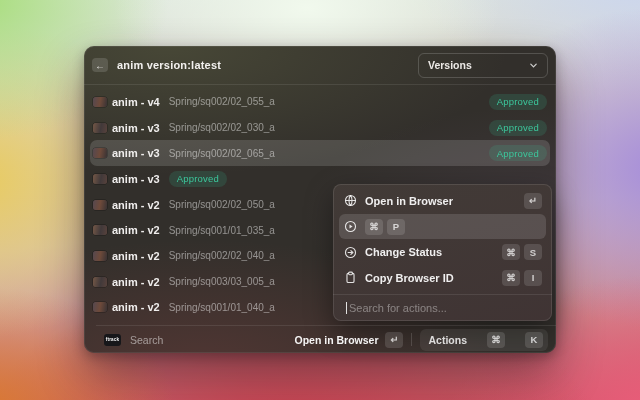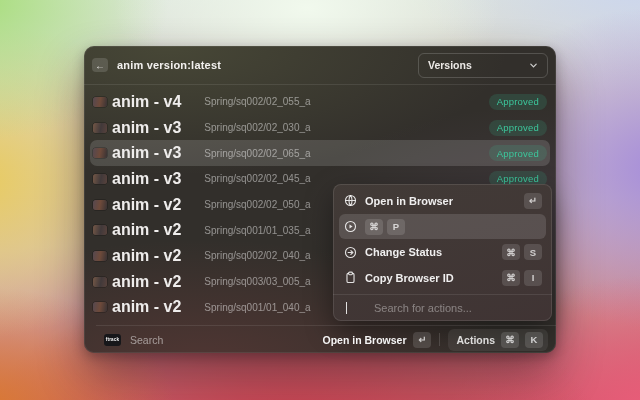--- a/index.html
+++ b/index.html
@@ -37,52 +37,52 @@
               display:flex; align-items:center; padding:0 9px; color:#ece9e6; font-size:10.5px; font-weight:600; cursor:pointer; }
   .dropdown .dd-label { flex:1 1 auto; }
   .chev { width:9px; height:9px; opacity:.75; flex:none; }
   
   .list { position:absolute; top:40px; left:0; right:0; bottom:28px; padding-top:3px; overflow:hidden; }
   .row { height:25.7px; margin:0 6px; padding:0 3px; border-radius:7px; display:flex; align-items:center; cursor:pointer; }
   .row.selected { background:rgba(255,255,255,.14); }
   .thumb { width:14px; height:10px; border-radius:2.5px; flex:none; margin-right:5px;
            background:linear-gradient(100deg,#6b5244 10%,#41393a 55%,#58423c 100%); box-shadow:0 0 0 .5px rgba(0,0,0,.4); }
   .row:nth-child(odd) .thumb { background:linear-gradient(100deg,#55484f 0%,#6e4a3a 50%,#383234 100%); }
-  .row-title { font-size:16px; font-weight:700; color:#efedec; margin-right:23px; white-space:nowrap; }
+  .row-title { font-size:11px; font-weight:700; color:#efedec; margin-right:9px; white-space:nowrap; }
   .row-sub { font-size:10px; color:rgba(255,255,255,.47); white-space:nowrap; flex:1 1 auto; }
   .badge { font-size:9.5px; font-weight:400; color:#3cc79c; background:rgba(58,190,148,.16);
            padding:2.5px 8px; border-radius:9px; flex:none; letter-spacing:.2px; }
   
   .menu { position:absolute; right:4px; bottom:32px; width:219px; height:137px; border-radius:8px;
           background:linear-gradient(165deg, rgba(66,59,55,.97), rgba(64,52,52,.97));
           box-shadow:0 10px 28px rgba(0,0,0,.4), inset 0 0 0 1px rgba(255,255,255,.10); }
   .menu-items { padding-top:4px; }
   .mi { height:25.7px; margin:0 6px; padding:0 4px 0 5px; border-radius:6px; display:flex; align-items:center; cursor:pointer; }
   .mi.selected { background:rgba(255,255,255,.13); }
   .mi .ico { width:13px; height:13px; flex:none; margin-right:8px; display:flex; }
   .mi .ico svg { width:13px; height:13px; stroke:rgba(255,255,255,.85); fill:none; stroke-width:1.2; }
   .mi-label { font-size:11px; font-weight:600; color:rgba(255,255,255,.92); flex:1 1 auto; white-space:nowrap; }
   .keys { display:flex; gap:4px; flex:none; }
   kbd { font-family:"Liberation Sans", sans-serif; min-width:18px; height:16px; padding:0 3px; border-radius:4px;
         background:rgba(255,255,255,.13); color:rgba(255,255,255,.72); font-size:9.5px; font-weight:600;
         display:inline-flex; align-items:center; justify-content:center; }
   .menu-div { height:1px; background:rgba(255,255,255,.09); margin:3px 0 0; }
-  .menu-search { height:27px; display:flex; align-items:center; padding:0 13px;gap:25px; }
+  .menu-search { height:27px; display:flex; align-items:center; padding:0 13px; }
   .caret { width:1px; height:12px; background:rgba(255,255,255,.85); margin-right:2px; flex:none; }
   .menu-ph { font-size:11px; color:rgba(255,255,255,.38); }
   
   .ftr { position:absolute; left:12px; right:0; bottom:0; height:28px; border-top:1px solid rgba(255,255,255,.09);
          display:flex; align-items:center; padding:0 8px; border-radius:0 0 10px 10px; }
   .logo { width:17px; height:12px; border-radius:3px; background:#17171a; color:#fff; font-size:4.5px; font-weight:700;
           display:flex; align-items:center; justify-content:center; letter-spacing:.2px; flex:none; }
   .ftr-search { margin-left:9px; font-size:10.5px; color:rgba(255,255,255,.5); flex:1 1 auto; }
   .primary-action { display:flex; align-items:center; gap:7px; cursor:pointer; }
   .pa-label { font-size:10.5px; font-weight:700; color:rgba(255,255,255,.95); }
   .vdiv { width:1px; height:13px; background:rgba(255,255,255,.14); margin:0 8px; }
-  .actions-btn { display:flex; align-items:center; gap:6px; background:rgba(255,255,255,.07); border-radius:6px;
+  .actions-btn { display:flex; align-items:center; gap:20px; background:rgba(255,255,255,.07); border-radius:6px;
                  padding:3px 5px 3px 8px; cursor:pointer; }
   .ab-label { font-size:10.5px; font-weight:600; color:rgba(255,255,255,.82); }
 </style>
 </head>
 <body>
 
 <div class="window">
 
   <div class="hdr">
     <button class="back-btn">←</button>
@@ -110,21 +110,20 @@
       </div>
       <div class="row selected">
         <span class="thumb"></span>
         <span class="row-title">anim - v3</span>
         <span class="row-sub">Spring/sq002/02_065_a</span>
         <span class="badge">Approved</span>
       </div>
       <div class="row">
         <span class="thumb"></span>
         <span class="row-title">anim - v3</span>
-        <span class="row-sub">Spring/sq002/02_045_a</span>
         <span class="badge">Approved</span>
       </div>
       <div class="row">
         <span class="thumb"></span>
         <span class="row-title">anim - v2</span>
         <span class="row-sub">Spring/sq002/02_050_a</span>
       </div>
       <div class="row">
         <span class="thumb"></span>
         <span class="row-title">anim - v2</span>

